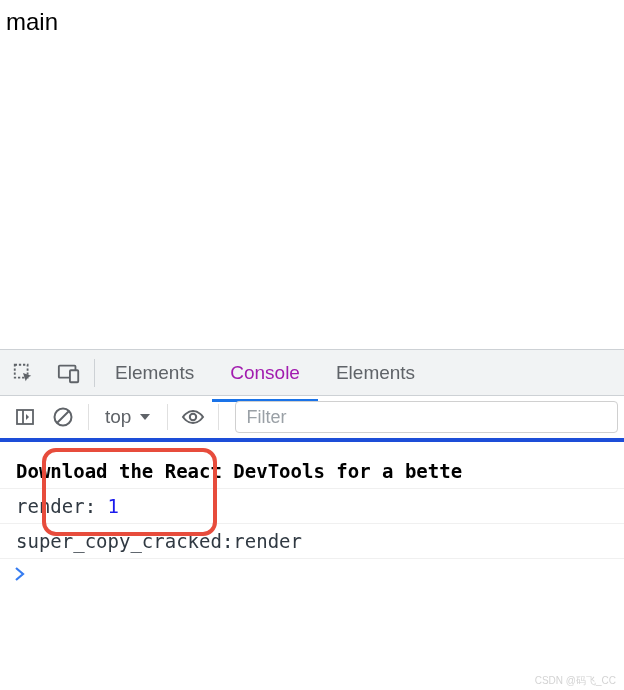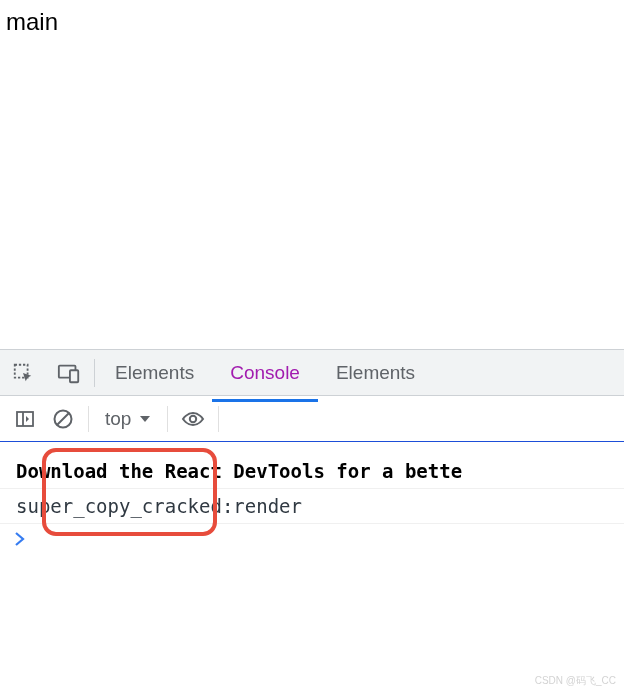--- a/index.html
+++ b/index.html
@@ -54,21 +54,21 @@
     .tab.active {
       color: #a21caf;
       border-bottom: 3px solid #1a73e8;
       padding-top: 3px;
     }
     .toolbar {
       display: flex;
       align-items: center;
       height: 46px;
       background: #fff;
-      border-bottom: 1px solid #1d4ed8;
+      border-bottom: 4px solid #1d4ed8;
       padding: 0 6px;
     }
     .toolbar-icon {
       width: 38px;
       height: 46px;
       display: flex;
       align-items: center;
       justify-content: center;
       color: #5f6368;
       cursor: pointer;
@@ -198,25 +198,30 @@
       </svg>
     </div>
     <div class="toolbar-divider"></div>
     <div class="toolbar-icon">
       <svg width="24" height="18" viewBox="0 0 24 18" fill="none" stroke="currentColor" stroke-width="2">
         <path d="M2 9 C2 9 6 3 12 3 C18 3 22 9 22 9 C22 9 18 15 12 15 C6 15 2 9 2 9 Z"></path>
         <circle cx="12" cy="9" r="3.2"></circle>
       </svg>
     </div>
     <div class="toolbar-divider"></div>
+    <input class="filter-input" type="text" placeholder="Filter" style="">
   </div>
 
   <div class="console-output">
     <div class="console-row bordered">
       <span class="console-text-bold">Download the React DevTools for a bette</span>
+    </div>
+    <div class="console-row bordered">
+      <span class="console-text-log">render: </span>
+      <span class="console-value-num">1</span>
     </div>
     <div class="console-row bordered">
       <span class="console-text-log">super_copy_cracked:render</span>
     </div>
     <div class="prompt-row">
       <span class="prompt-caret">
         <svg width="12" height="14" viewBox="0 0 12 14">
             <path d="M2 1 L9 7 L2 13" fill="none" stroke="#367cf1" stroke-width="2.2"></path>
           </svg>
       </span>

